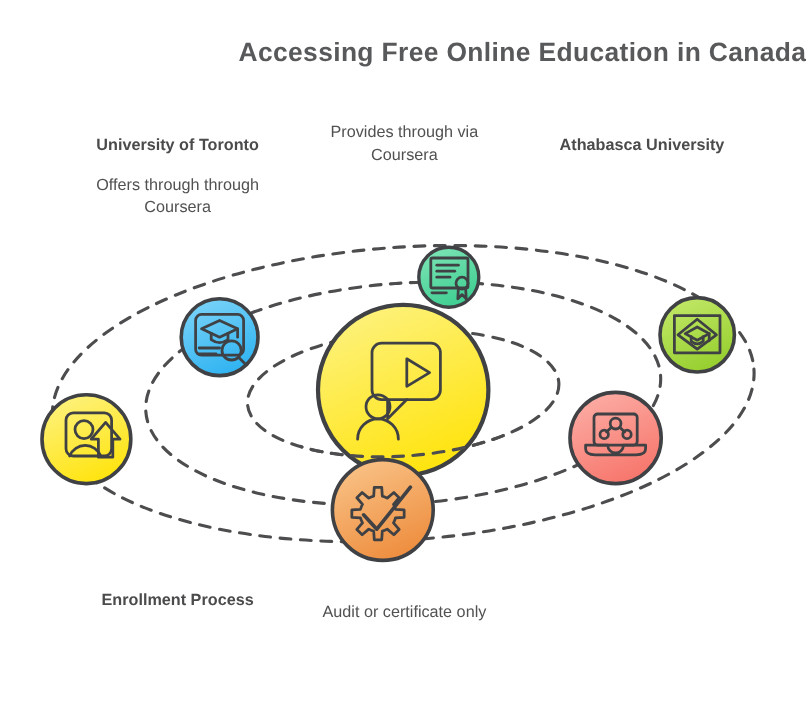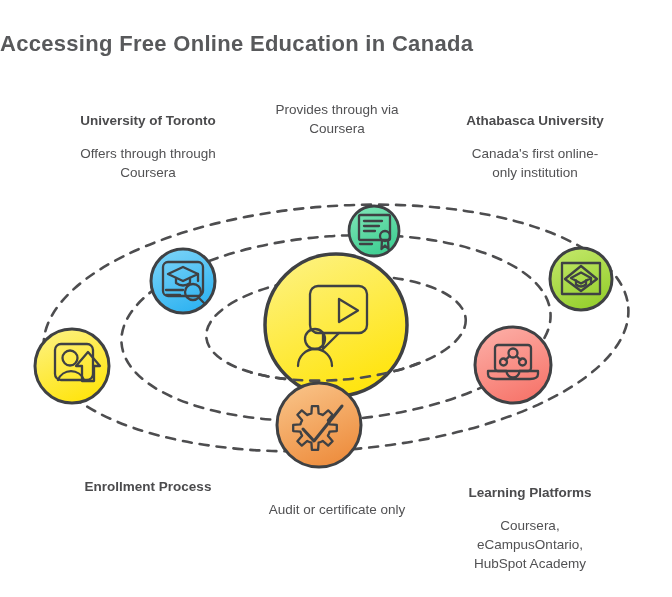--- a/index.html
+++ b/index.html
@@ -1,19 +1,19 @@
 <!DOCTYPE html>
 <html><head>
 <meta charset="utf-8">
 <style>
   html,body{margin:0;padding:0;background:#fff;}
   #stage{position:relative;width:672px;height:597px;background:#fff;overflow:hidden;
          font-family:"Liberation Sans",sans-serif;}
   #diagram{position:absolute;left:0;top:0;}
-  .page-title{position:absolute;left:0;top:31px;width:672px;text-align:left;
+  .page-title{position:absolute;left:0;top:31px;width:672px;text-align:right;
     font-size:22px;font-weight:bold;color:#58595B;letter-spacing:.3px;}
   .tb{position:absolute;text-align:center;}
   .tb-h{font-weight:bold;font-size:13.5px;color:#4B4B4D;line-height:17px;margin-bottom:15px;}
   .tb-b{font-size:13.5px;color:#515153;line-height:19px;white-space:pre-line;}
   .orbit{fill:none;stroke:#4D4D4F;stroke-width:2.6;stroke-dasharray:9 8;stroke-linecap:round;}
   .node-ring{stroke:#3F4144;}
   .ic{fill:none;stroke:#3F4144;stroke-width:2.3;stroke-linecap:round;stroke-linejoin:round;}
   .ic-thick{fill:none;stroke:#3F4144;stroke-width:3;stroke-linecap:round;stroke-linejoin:round;}
 </style>
 </head>
@@ -156,29 +156,21 @@
     <div class="tb-h">University of Toronto</div>
     <div class="tb-b">Offers through through
 Coursera</div>
   </div>
   <div class="tb" style="left:227px;top:100px;width:220px">
     <div class="tb-b">Provides through via
 Coursera</div>
   </div>
   <div class="tb" style="left:424px;top:112px;width:222px">
     <div class="tb-h">Athabasca University</div>
-    <div class="tb-b">Canada's first online-
-only institution</div>
   </div>
-  <div class="tb" style="left:38px;top:478px;width:220px">
+  <div class="tb" style="left:38px;top:491px;width:220px">
     <div class="tb-h">Enrollment Process</div>
   </div>
   <div class="tb" style="left:217px;top:500px;width:240px">
     <div class="tb-b">Audit or certificate only</div>
   </div>
-  <div class="tb" style="left:420px;top:484px;width:220px">
-    <div class="tb-h">Learning Platforms</div>
-    <div class="tb-b">Coursera,
-eCampusOntario,
-HubSpot Academy</div>
-  </div>
 
 </div>
 
 </body></html>

